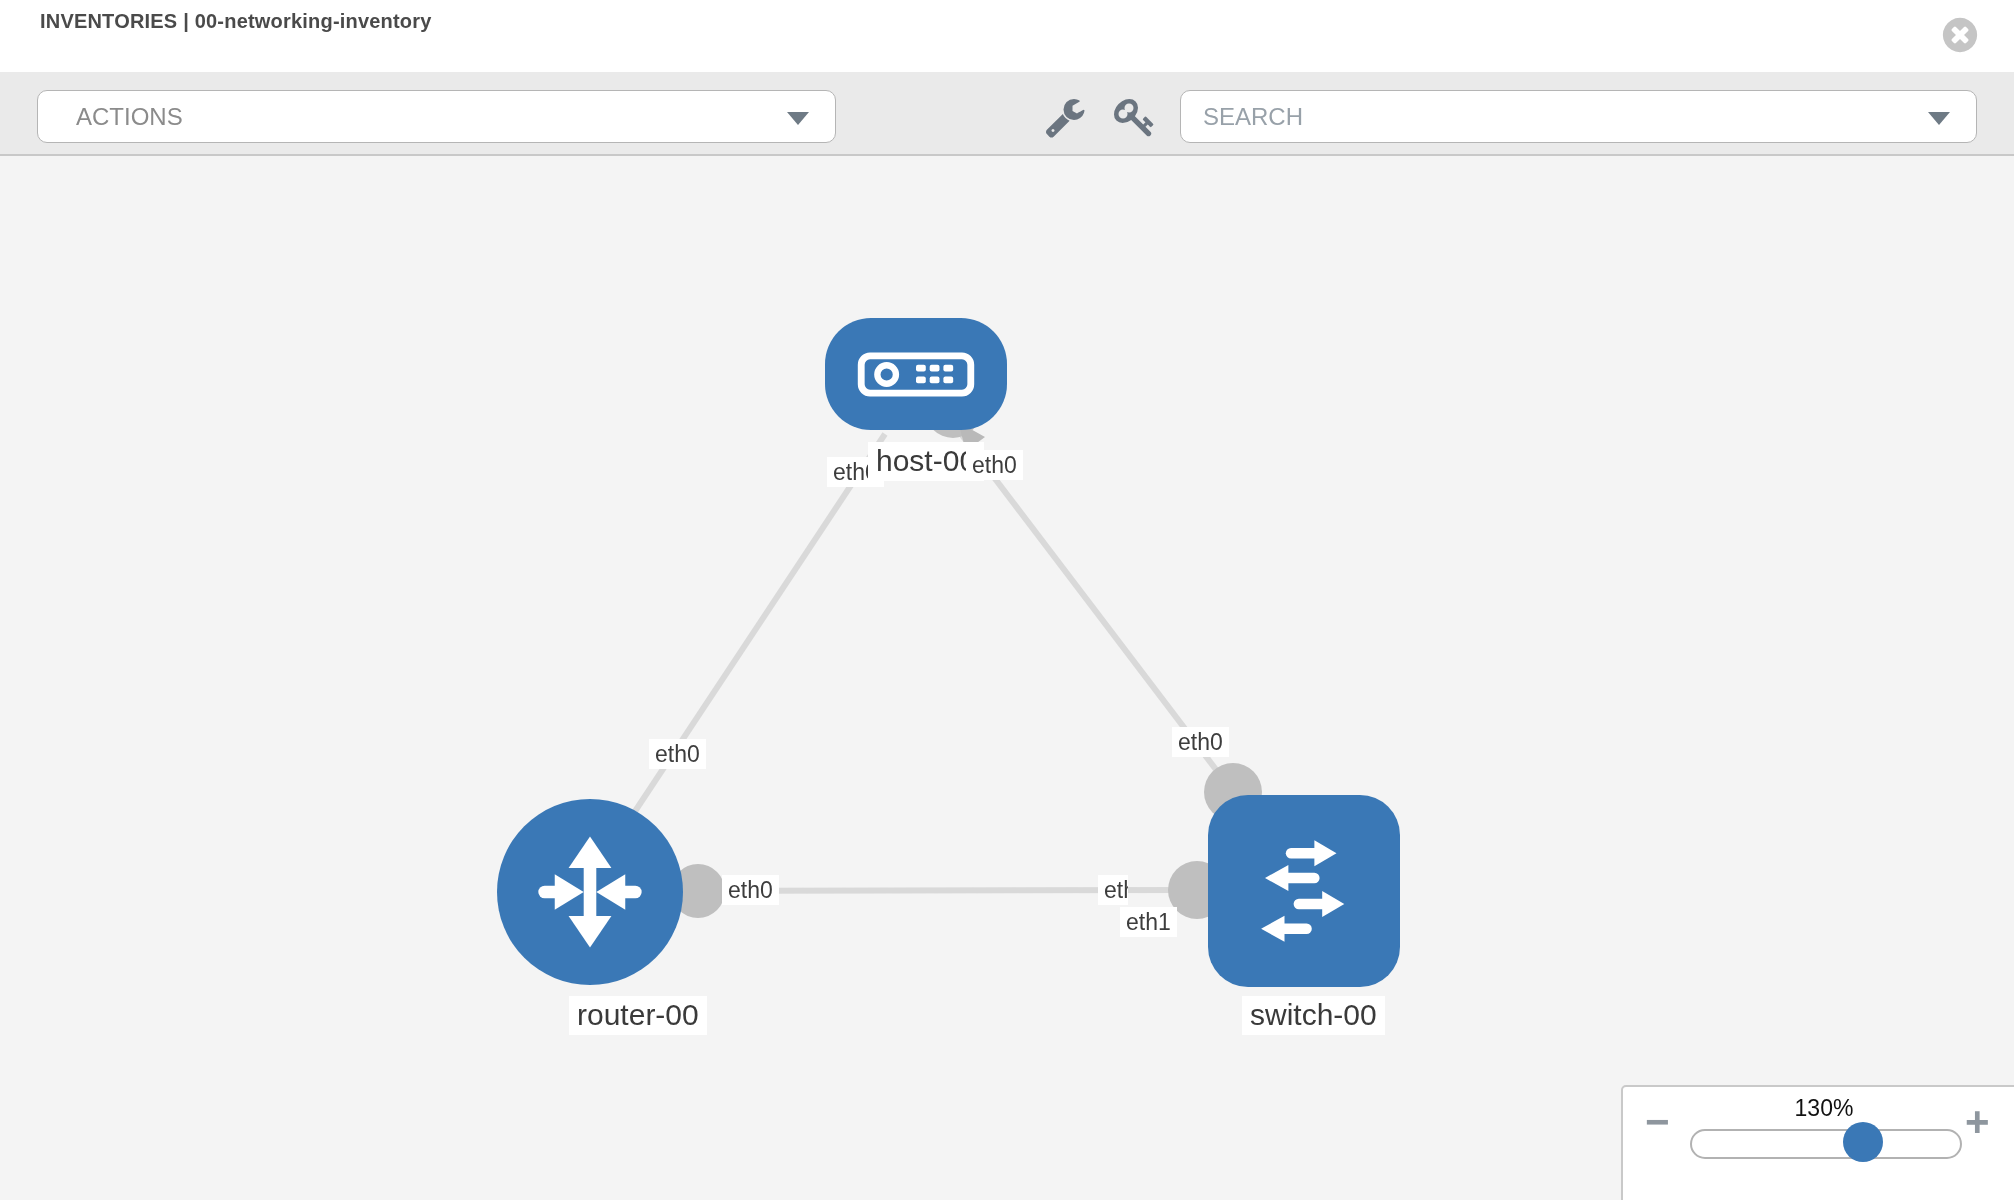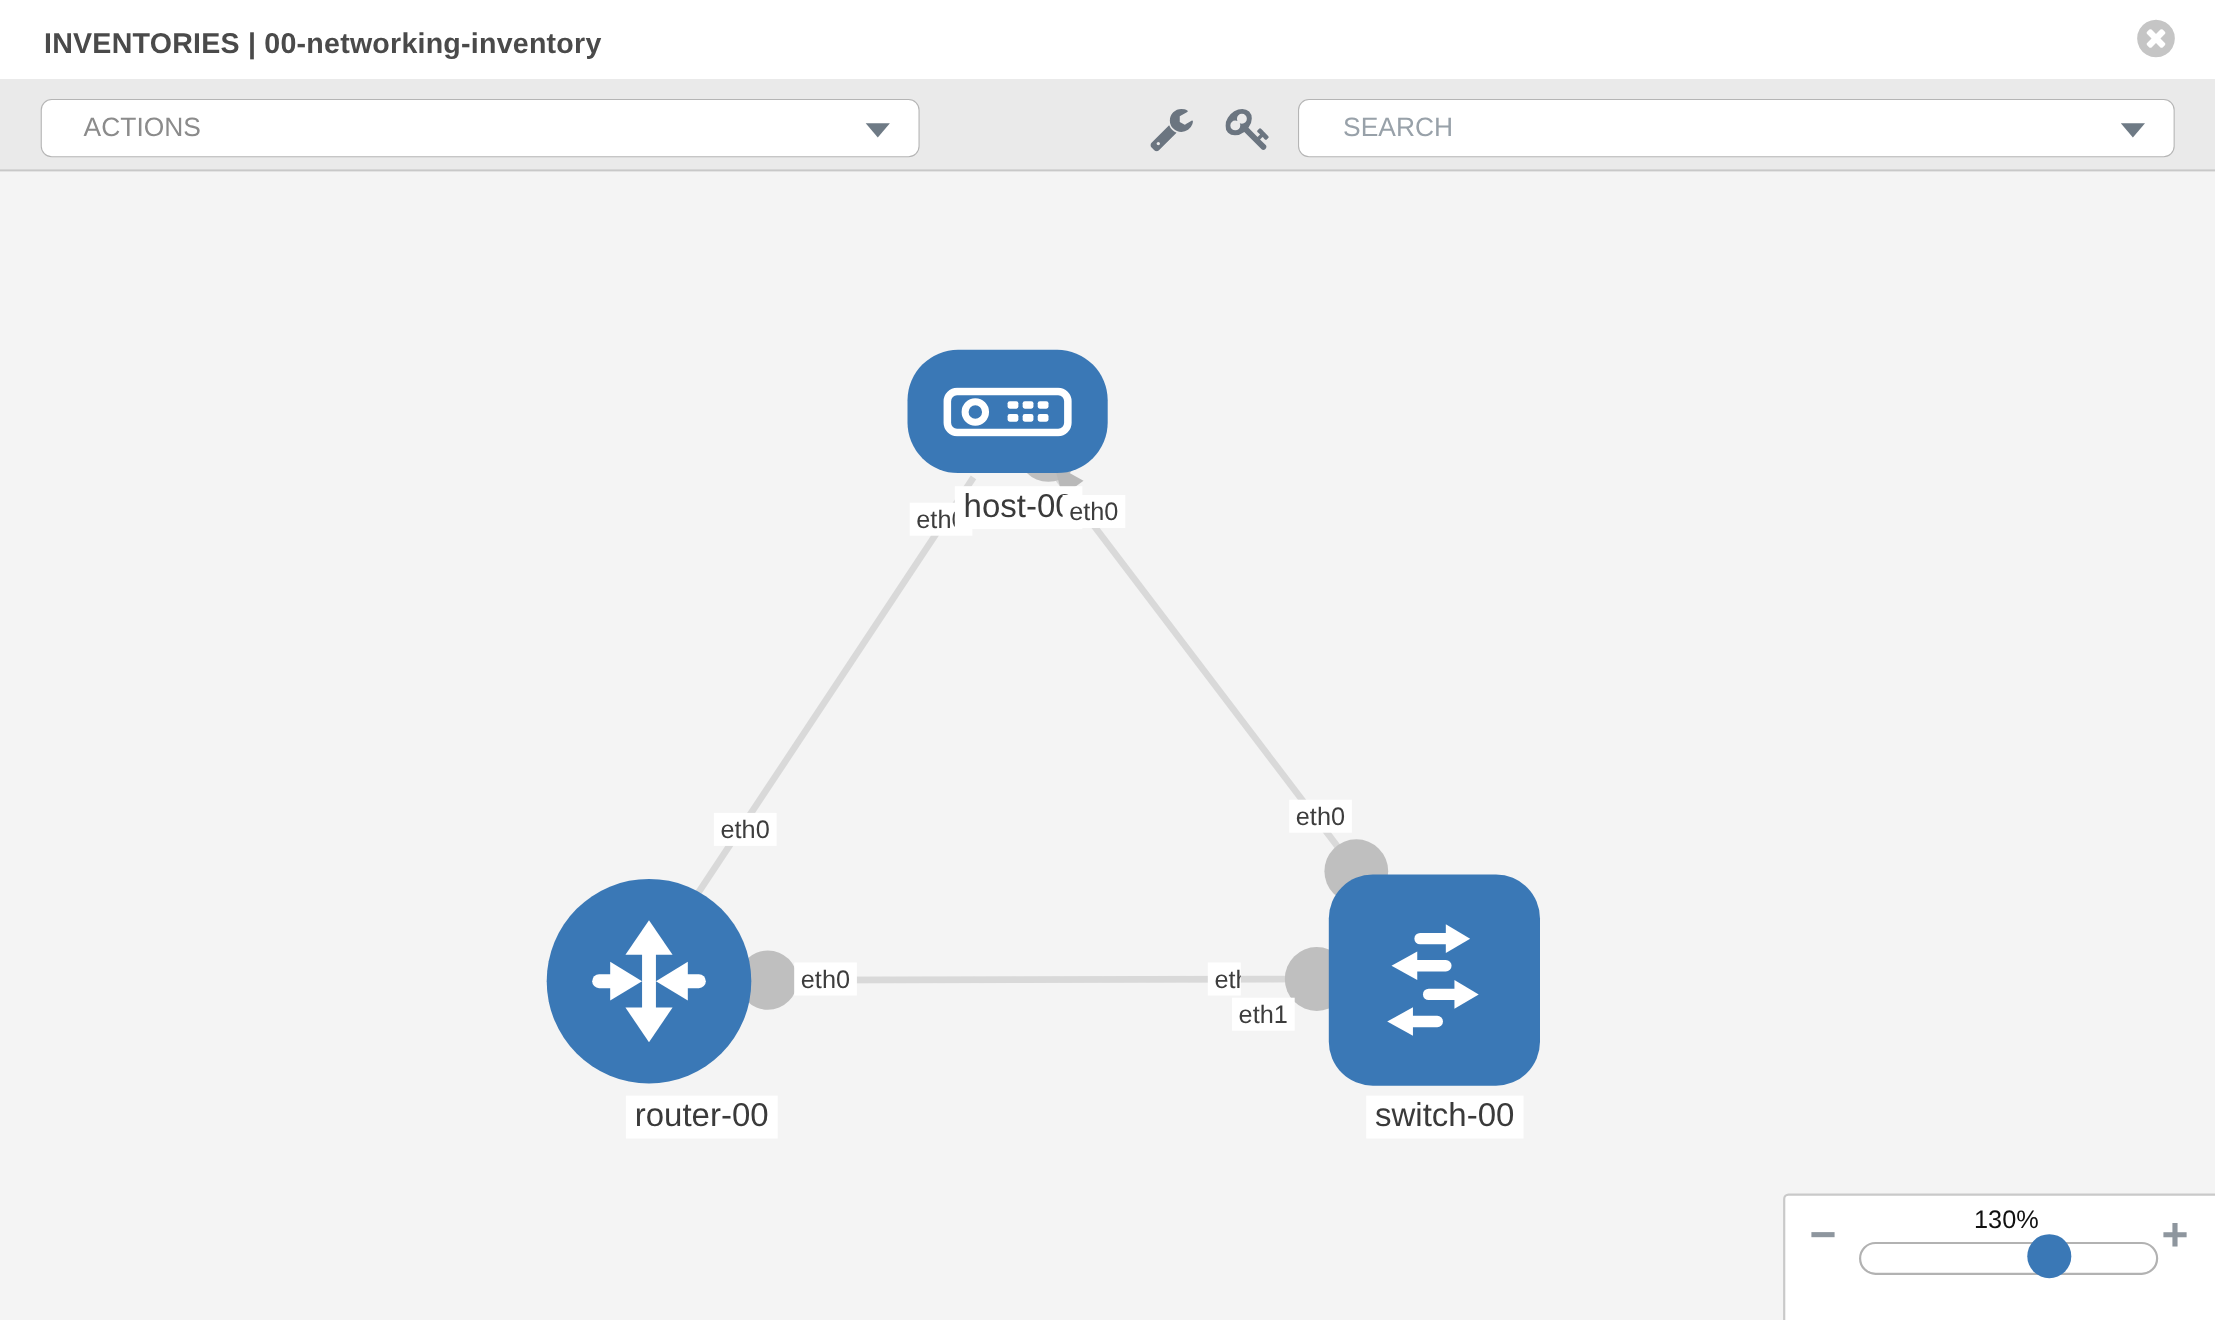--- a/index.html
+++ b/index.html
@@ -8,36 +8,36 @@
     font-family:"Liberation Sans","DejaVu Sans",sans-serif;
     background:#f4f4f4;
     --node-blue:#3a78b6; --link-gray:#d9d9d9; --port-gray:#bfbfbf;
   }
   
   .header{
     position:absolute;left:0;top:0;width:2014px;height:72px;background:#ffffff;
     border-bottom:1px solid #e2e2e2;
   }
   .header-title{
-    position:absolute;left:40px;top:24px;font-size:26px;font-weight:700;color:#4a4a4a;
+    position:absolute;left:40px;top:10px;font-size:20px;font-weight:700;color:#4a4a4a;
     letter-spacing:.2px;
   }
   .close-btn{position:absolute;left:1940px;top:15px;width:40px;height:40px;cursor:pointer;}
   .close-btn svg{width:40px;height:40px;fill:#c5c5c5;}
   
   .toolbar{
     position:absolute;left:0;top:72px;width:2014px;height:84px;background:#eaeaea;
     border-bottom:2px solid #c8c8c8;box-sizing:border-box;
   }
   .combo{
     position:absolute;top:18px;height:53px;background:#fff;border:1px solid #b5b5b5;
     border-radius:10px;box-sizing:border-box;display:flex;align-items:center;cursor:pointer;
   }
   .combo-actions{left:37px;width:799px;padding-left:16px;}
-  .combo-search{left:1180px;width:797px;padding-left:18px;}
+  .combo-search{left:1180px;width:797px;}
   .combo-label{padding-left:22px;font-size:24px;color:#8b8b8b;}
   .combo-search .combo-label{color:#98a1a9;}
   .combo-caret{
     position:absolute;right:26px;top:21px;width:0;height:0;
     border-left:11px solid transparent;border-right:11px solid transparent;
     border-top:13px solid #6e7a85;
   }
   .tool-icon{position:absolute;top:24px;width:42px;height:42px;cursor:pointer;}
   .tool-icon svg{width:42px;height:42px;fill:#6b7580;}
   .tool-wrench{left:1044px;}

